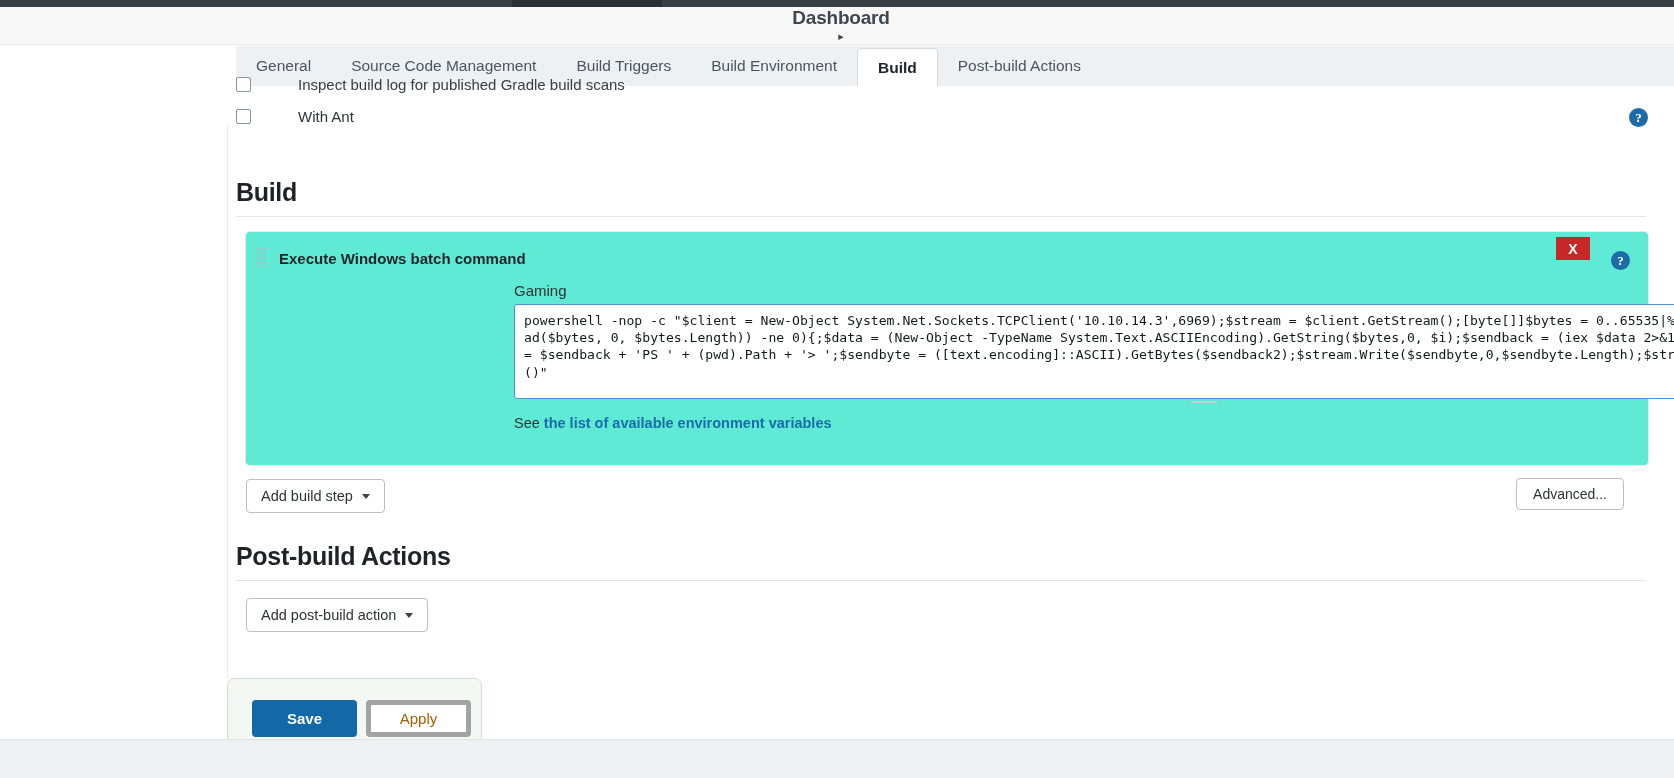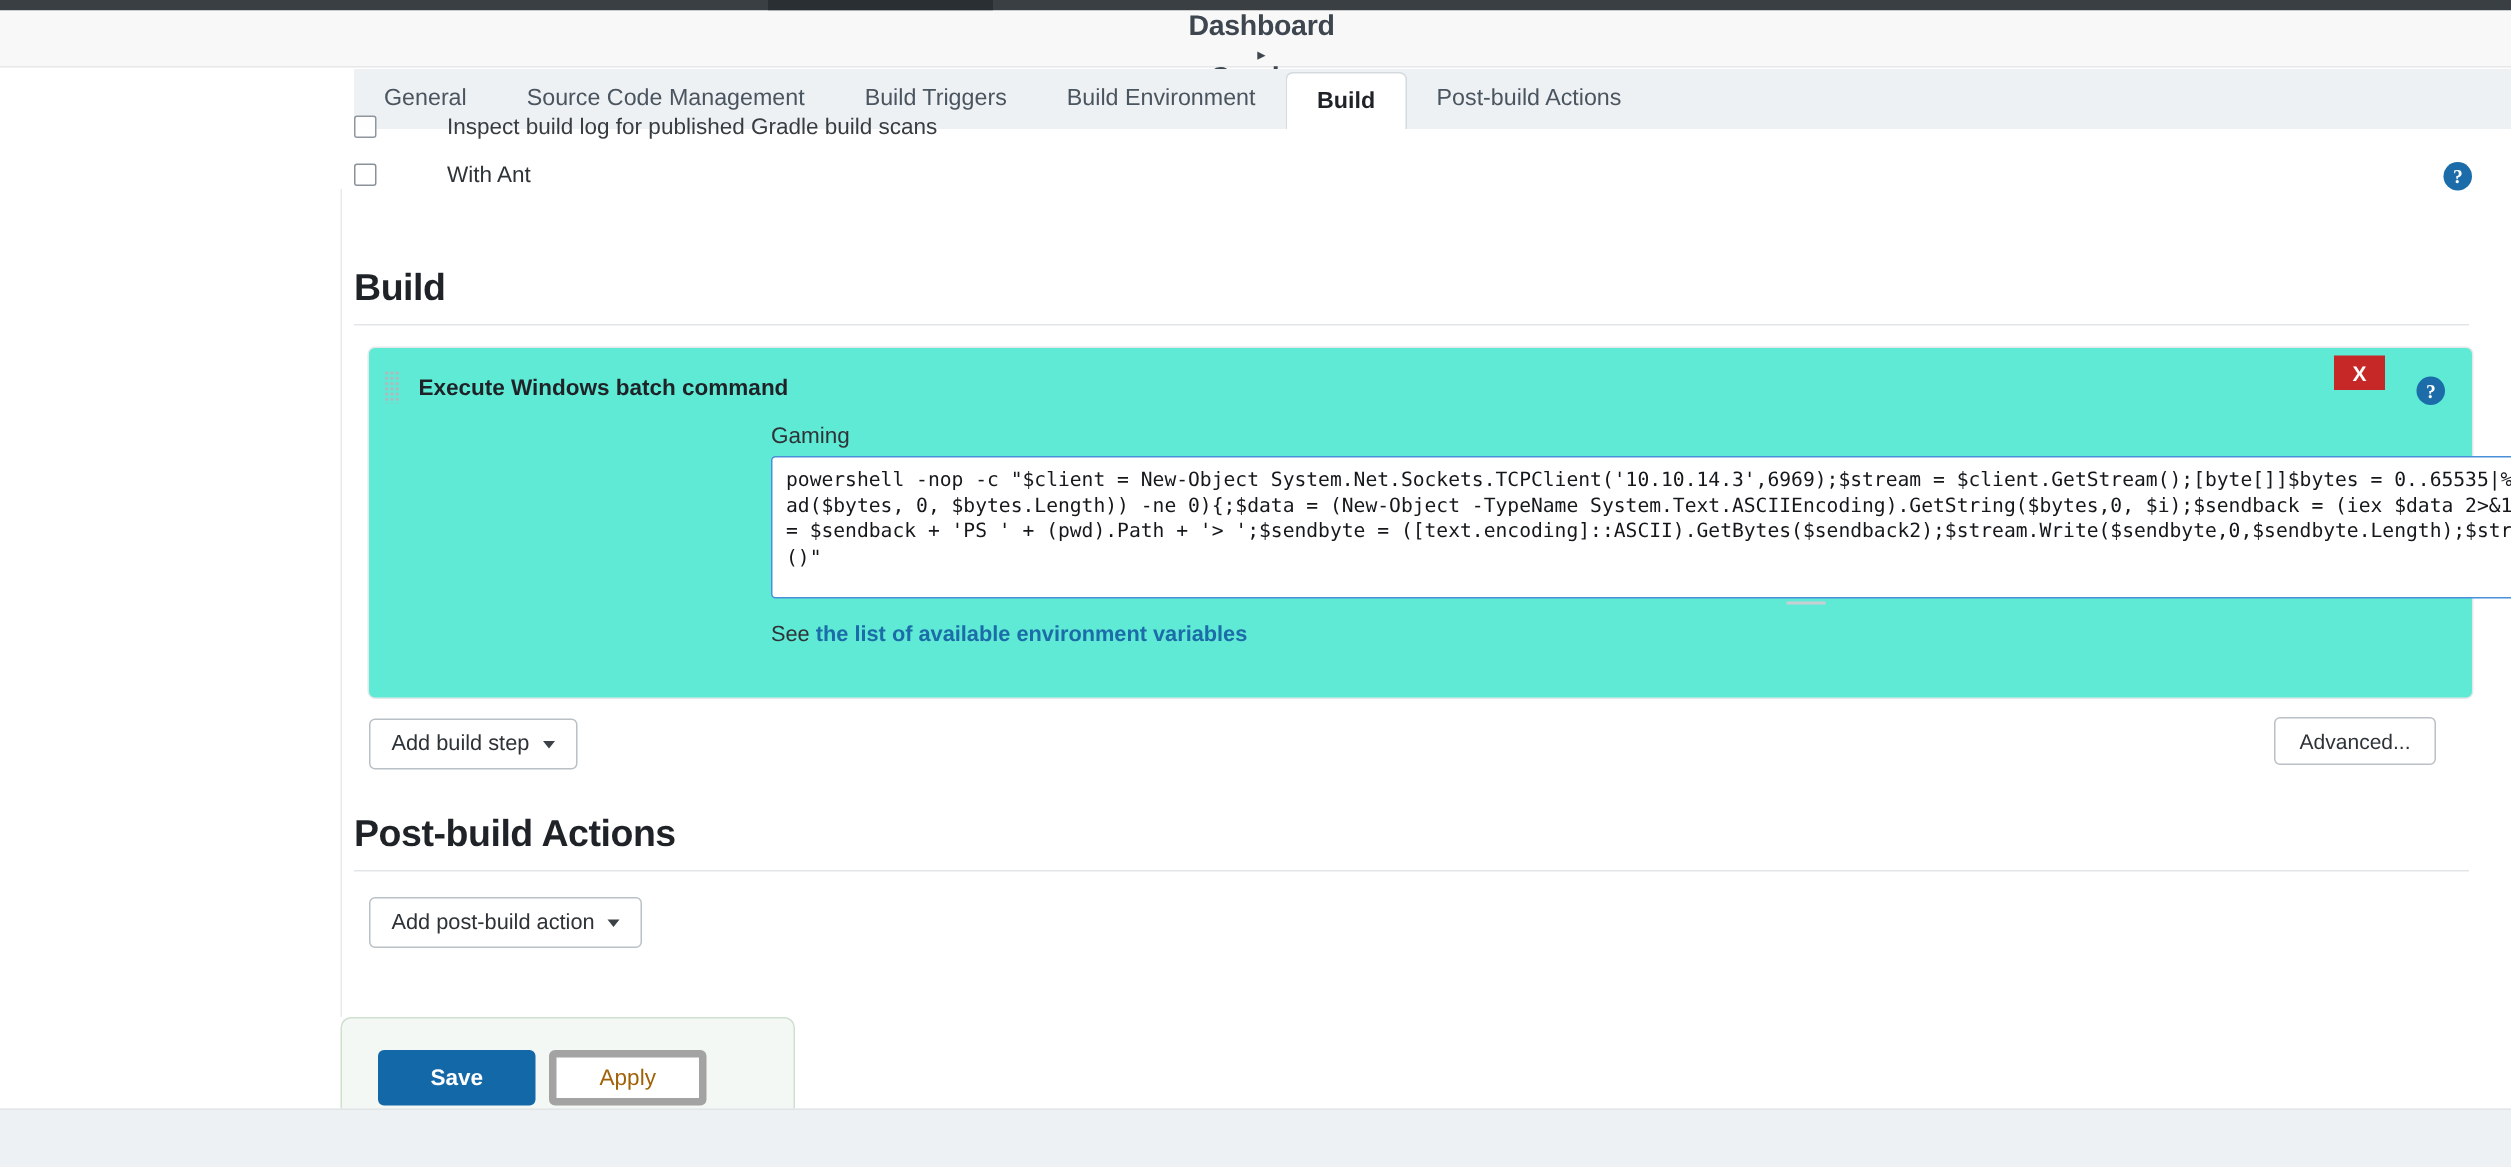--- a/index.html
+++ b/index.html
@@ -342,21 +342,21 @@
     border-top: 5px solid #3c4248;
   }
   #add-build-step { top: 393px; left: 246px; }
   #add-postbuild-action { top: 512px; left: 246px; }
 
   
   .savebar {
     position: absolute;
     top: 592px;
     left: 227px;
-    width: 303px;
+    width: 255px;
     height: 80px;
     background: #f4f8f4;
     border: 1px solid #cfe0cf;
     border-radius: 7px;
     padding-left: 28px;
   }
   .btn-save {
     position: absolute;
     top: 21px;
     left: 24px;

